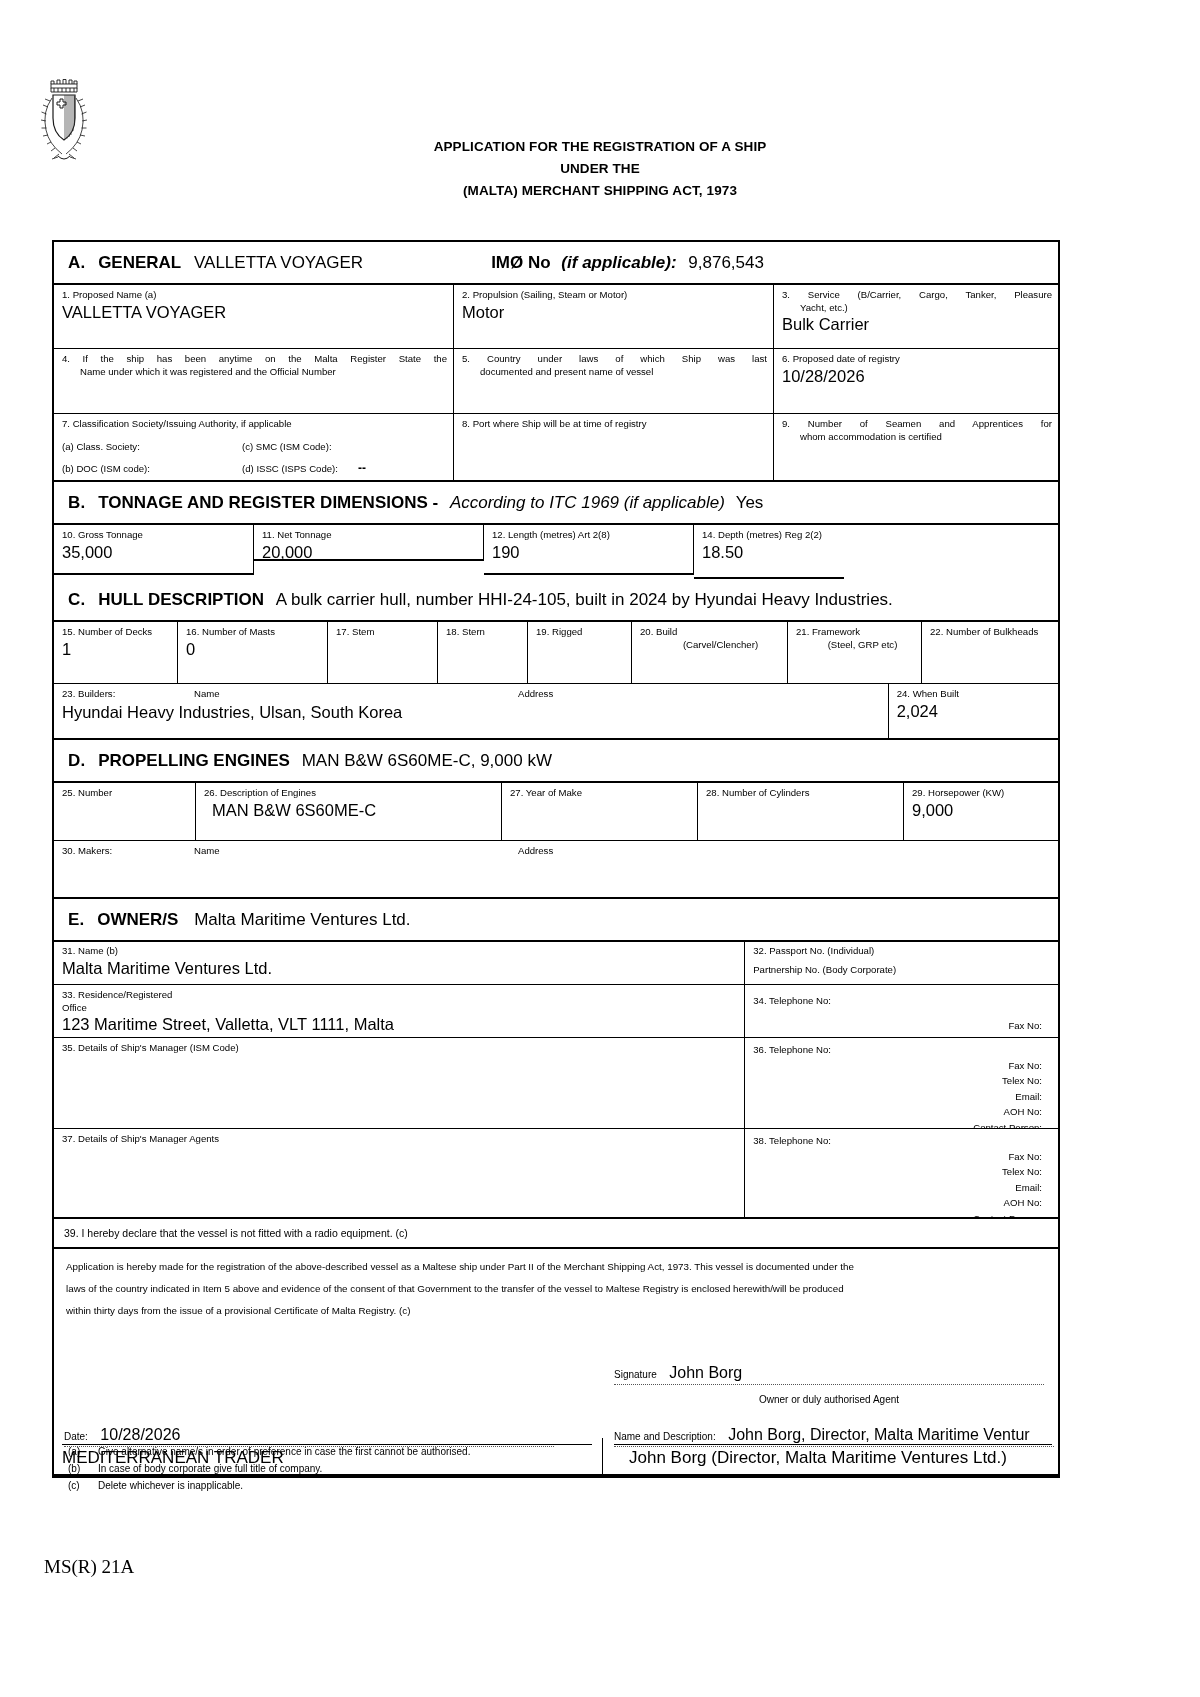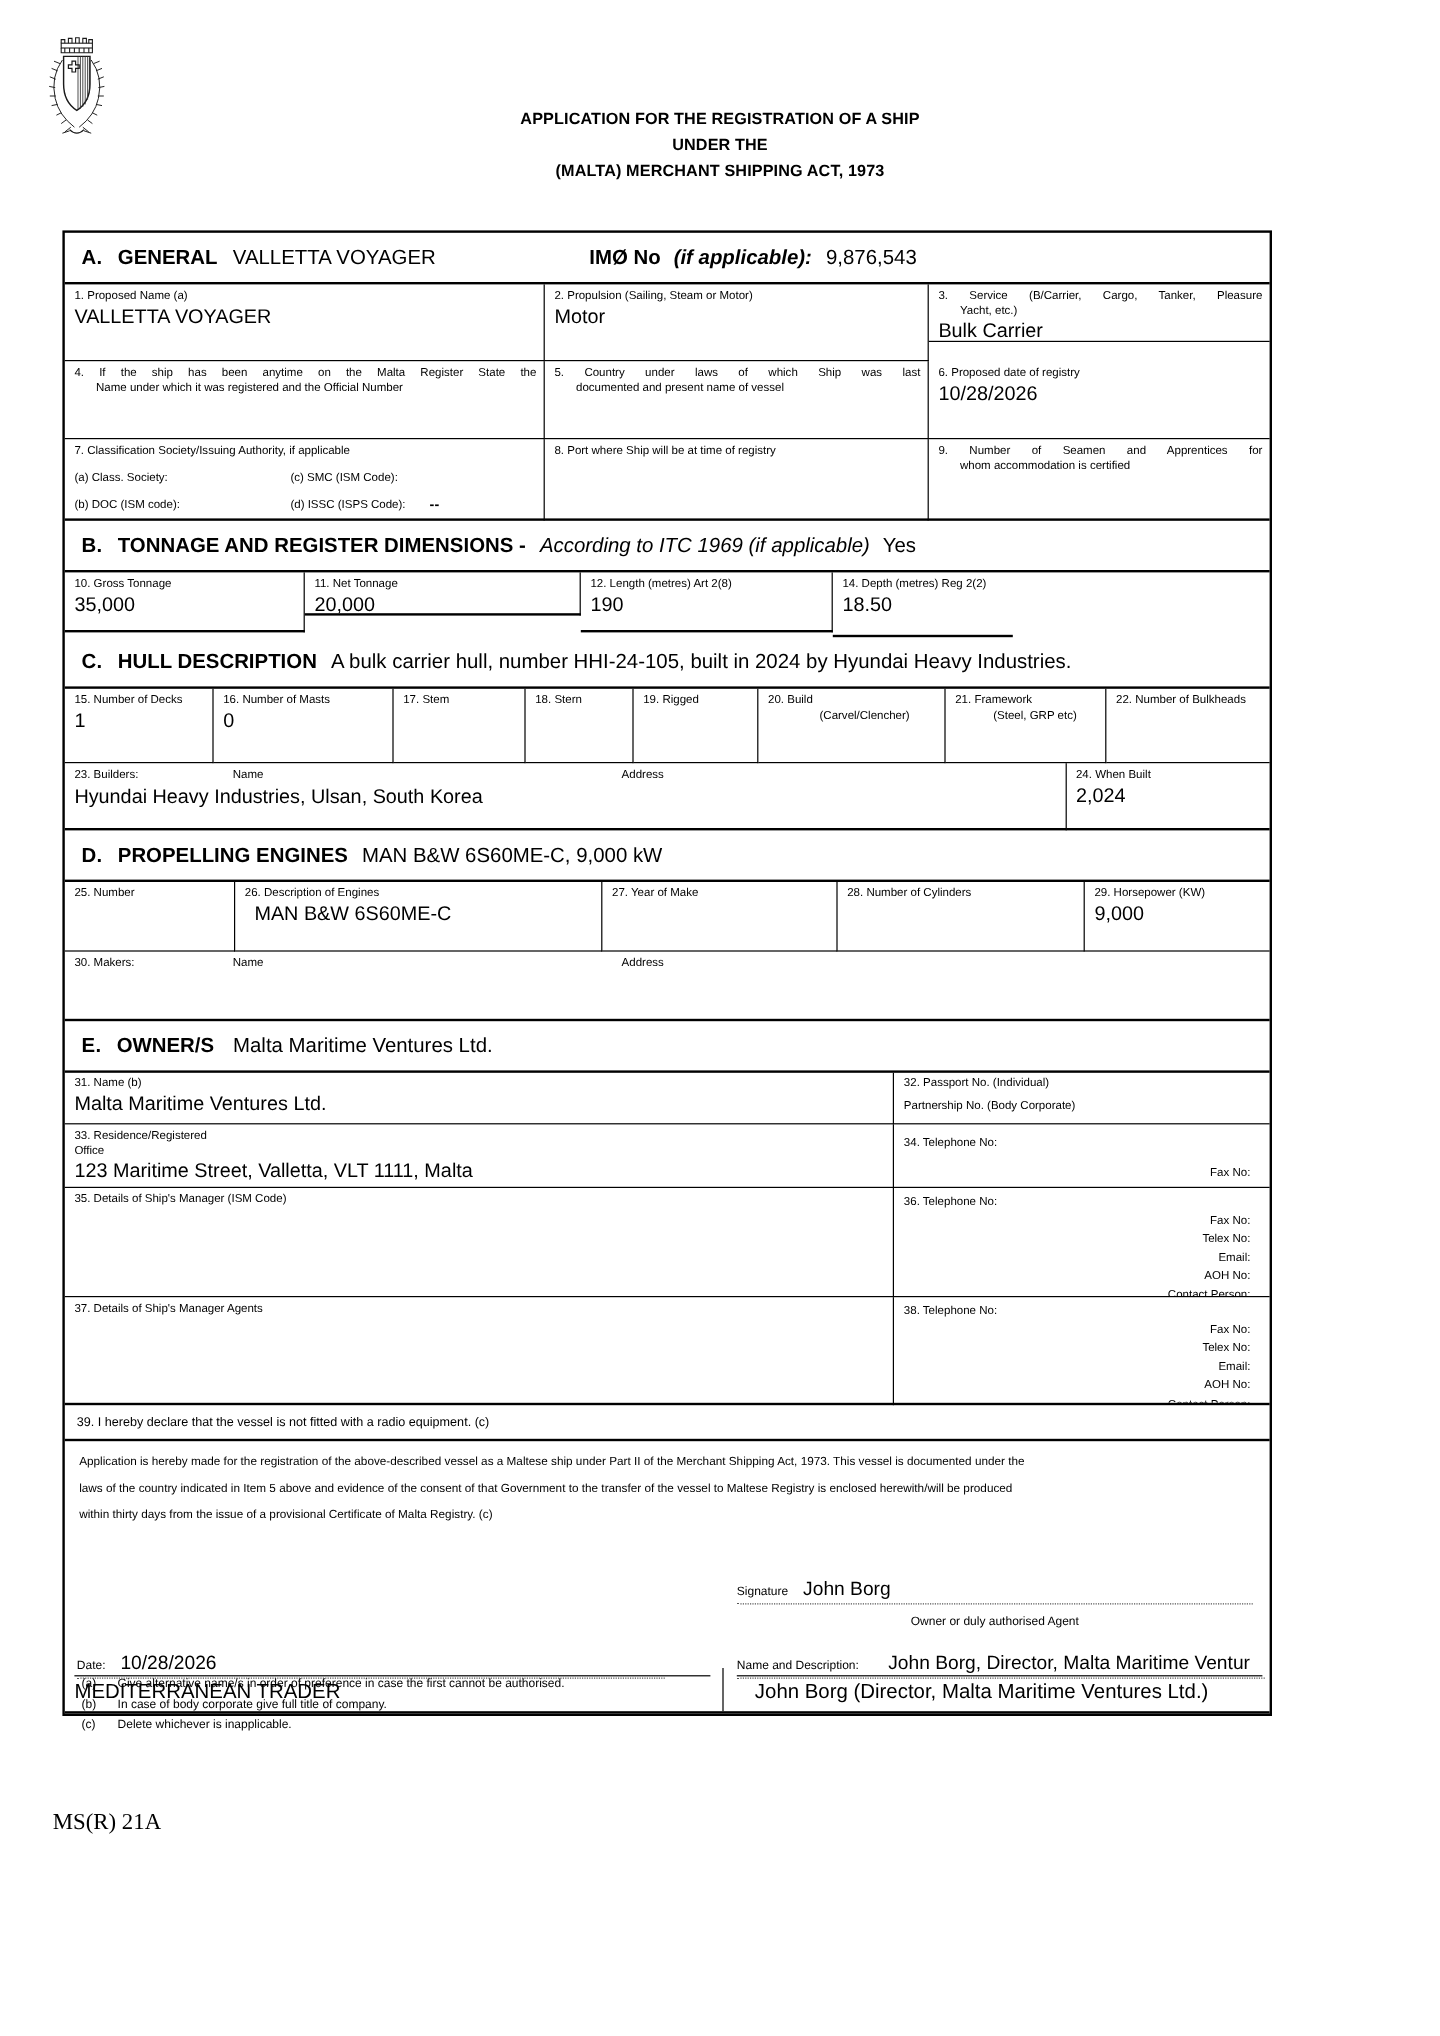--- a/index.html
+++ b/index.html
@@ -19,20 +19,21 @@
     position: relative;
     width: 1200px;
     height: 1697px;
     box-sizing: border-box;
   }
 
   
   .header {
     position: relative;
     height: 168px;
+    margin-top: 48px;
   }
   .crest {
     position: absolute;
     left: 28px;
     top: 30px;
     width: 72px;
     height: 92px;
   }
   .title-block {
     position: absolute;
@@ -315,21 +316,21 @@
 
     <div class="row">
       <div class="cell" style="width:400px;height:64px">
         <span class="lbl">1.  Proposed Name (a)</span>
         <span class="val">VALLETTA VOYAGER</span>
       </div>
       <div class="cell" style="width:320px;height:64px">
         <span class="lbl">2.  Propulsion (Sailing, Steam or Motor)</span>
         <span class="val">Motor</span>
       </div>
-      <div class="cell" style="width:284px;height:48px">
+      <div class="cell" style="width:284px;height:64px">
         <span class="lbl just">3.  Service  (B/Carrier,  Cargo,  Tanker,  Pleasure</span>
         <span class="lbl indent">Yacht, etc.)</span>
         <span class="val" style="margin-top:2px">Bulk Carrier</span>
       </div>
     </div>
 
     <div class="row">
       <div class="cell" style="width:400px;height:65px">
         <span class="lbl just">4.  If  the  ship  has  been  anytime  on  the  Malta  Register  State  the</span>
         <span class="lbl indent">Name under which it was registered and the Official Number</span>
@@ -578,21 +579,21 @@
       <div class="sig-owner">Owner or duly authorised Agent</div>
 
       <div class="sig-date">
         <span class="sig-label">Date:</span>
         <span class="sig-value" style="margin-left:8px">10/28/2026</span>
         <div class="dotline"></div>
       </div>
 
       <div class="sig-name">
         <span class="sig-label">Name and Description:</span>
-        <span class="sig-value" style="margin-left:20px">John Borg, Director, Malta Maritime Ventur</span>
+        <span class="sig-value" style="margin-left:8px">John Borg, Director, Malta Maritime Ventur</span>
         <div class="dotline"></div>
       </div>
 
       <div class="sig-underline-left"></div>
       <div class="sig-underline-right"></div>
       <div class="sig-divider"></div>
 
       <div class="sig-bottom-left">MEDITERRANEAN TRADER</div>
       <div class="sig-bottom-right">John Borg (Director, Malta Maritime Ventures Ltd.)</div>
     </div>

